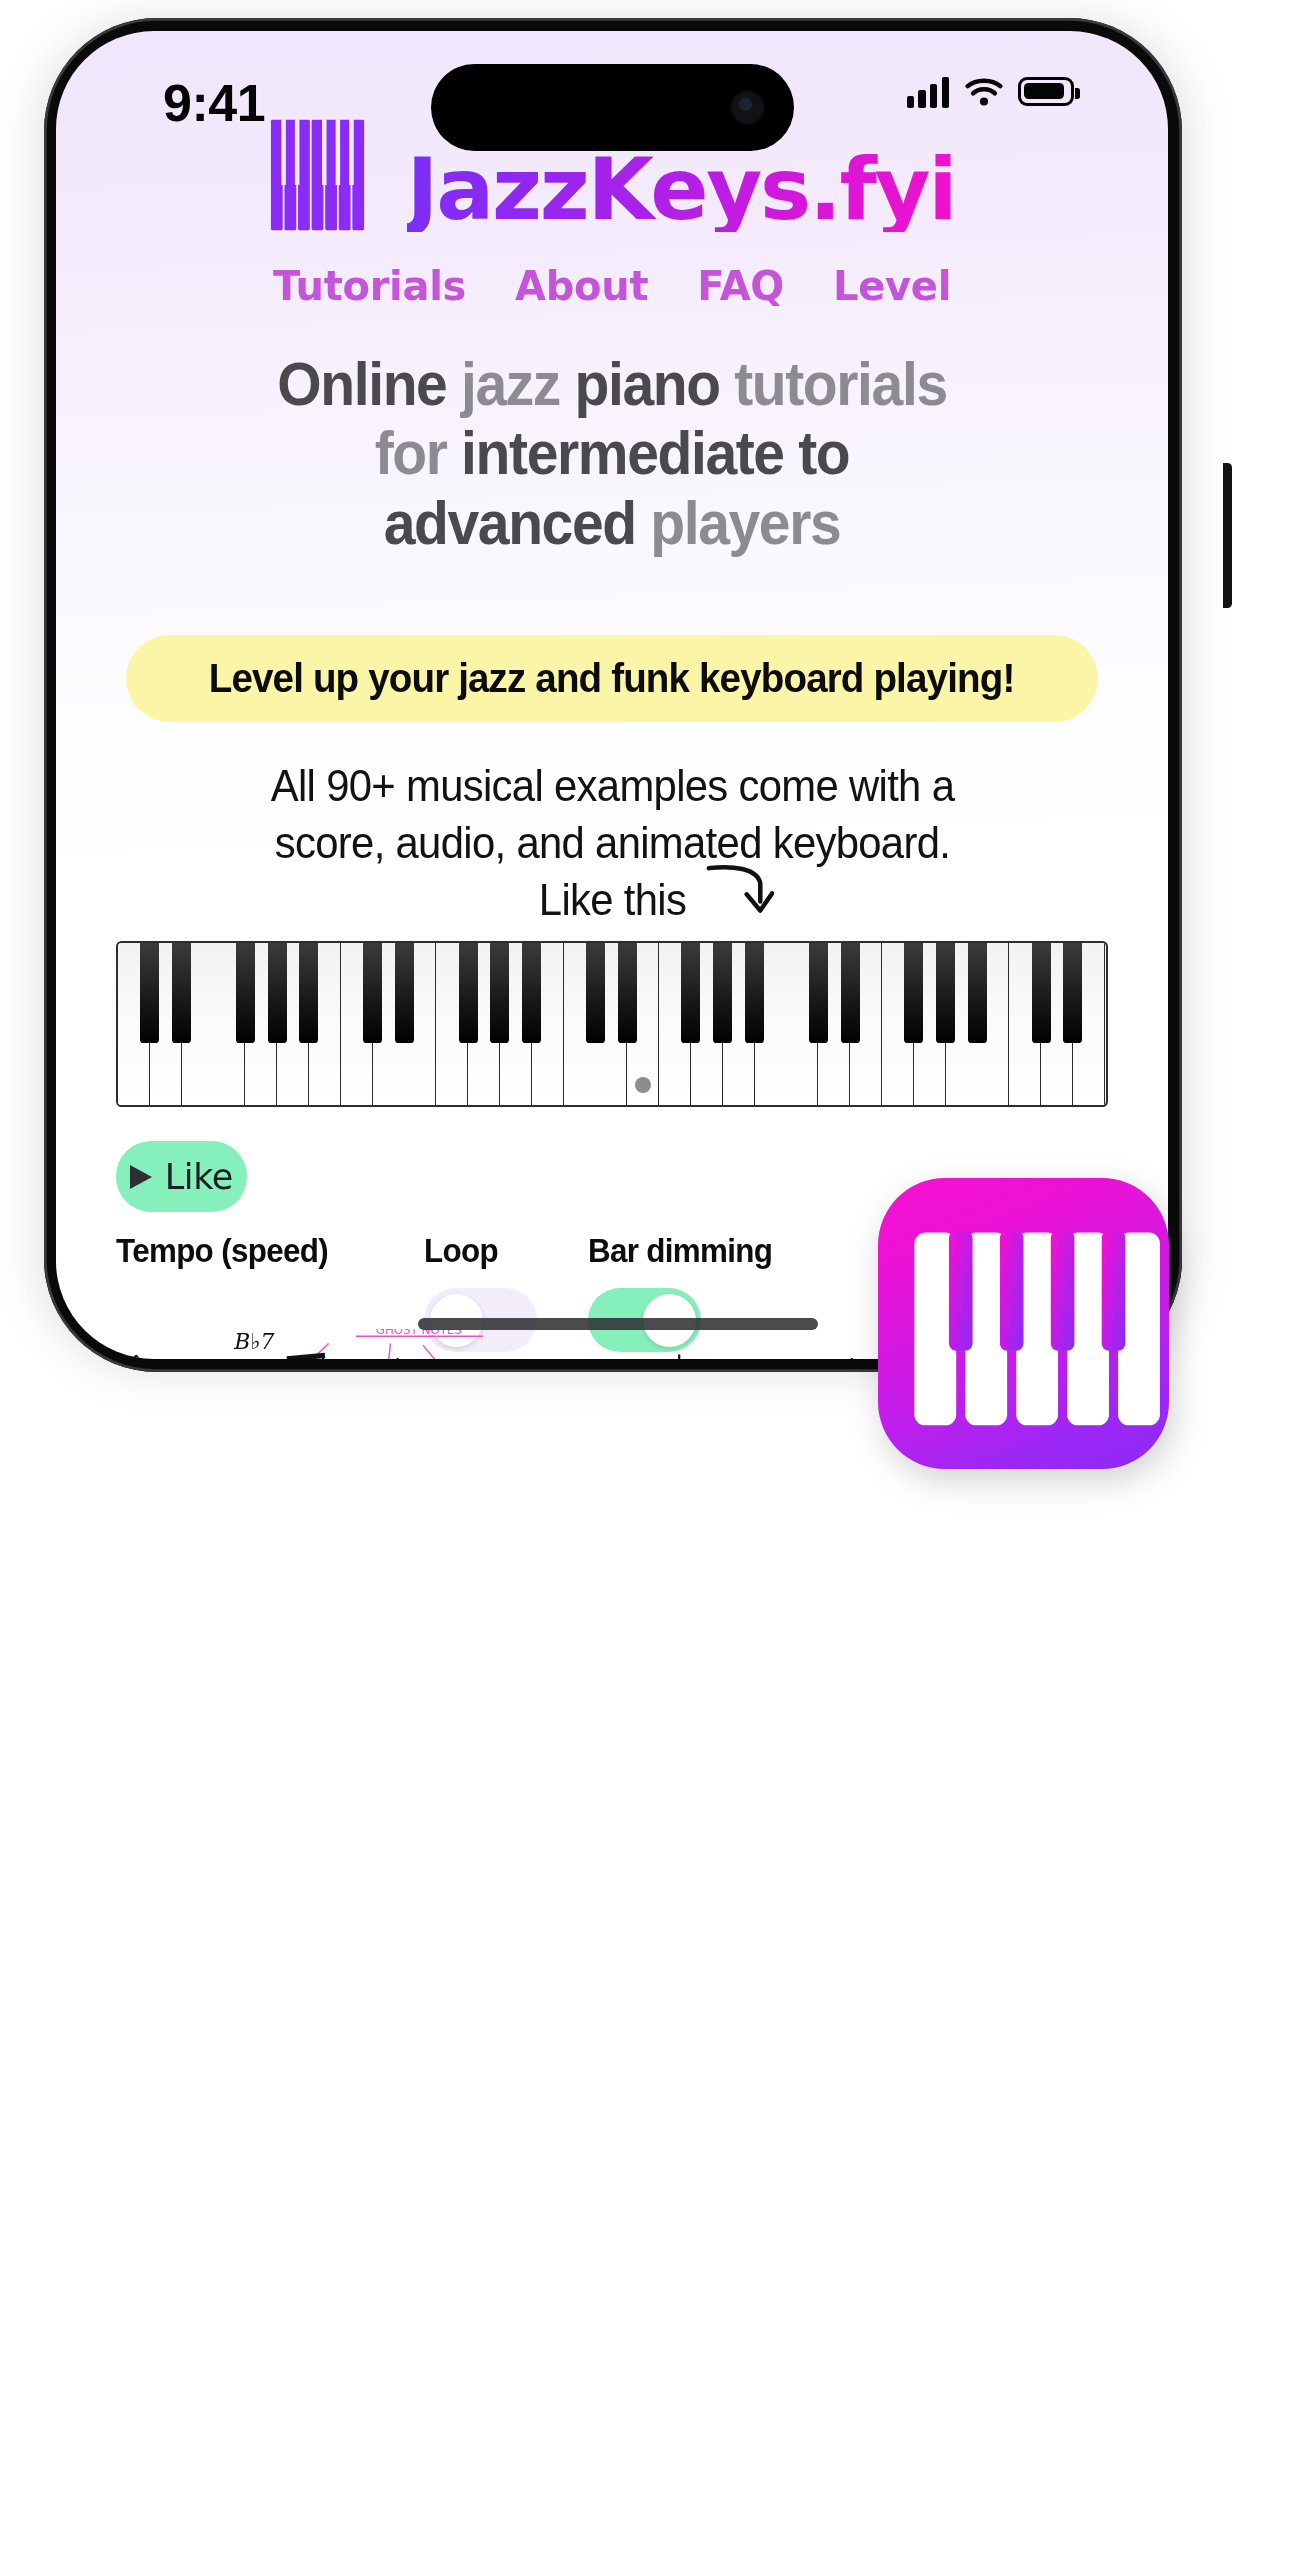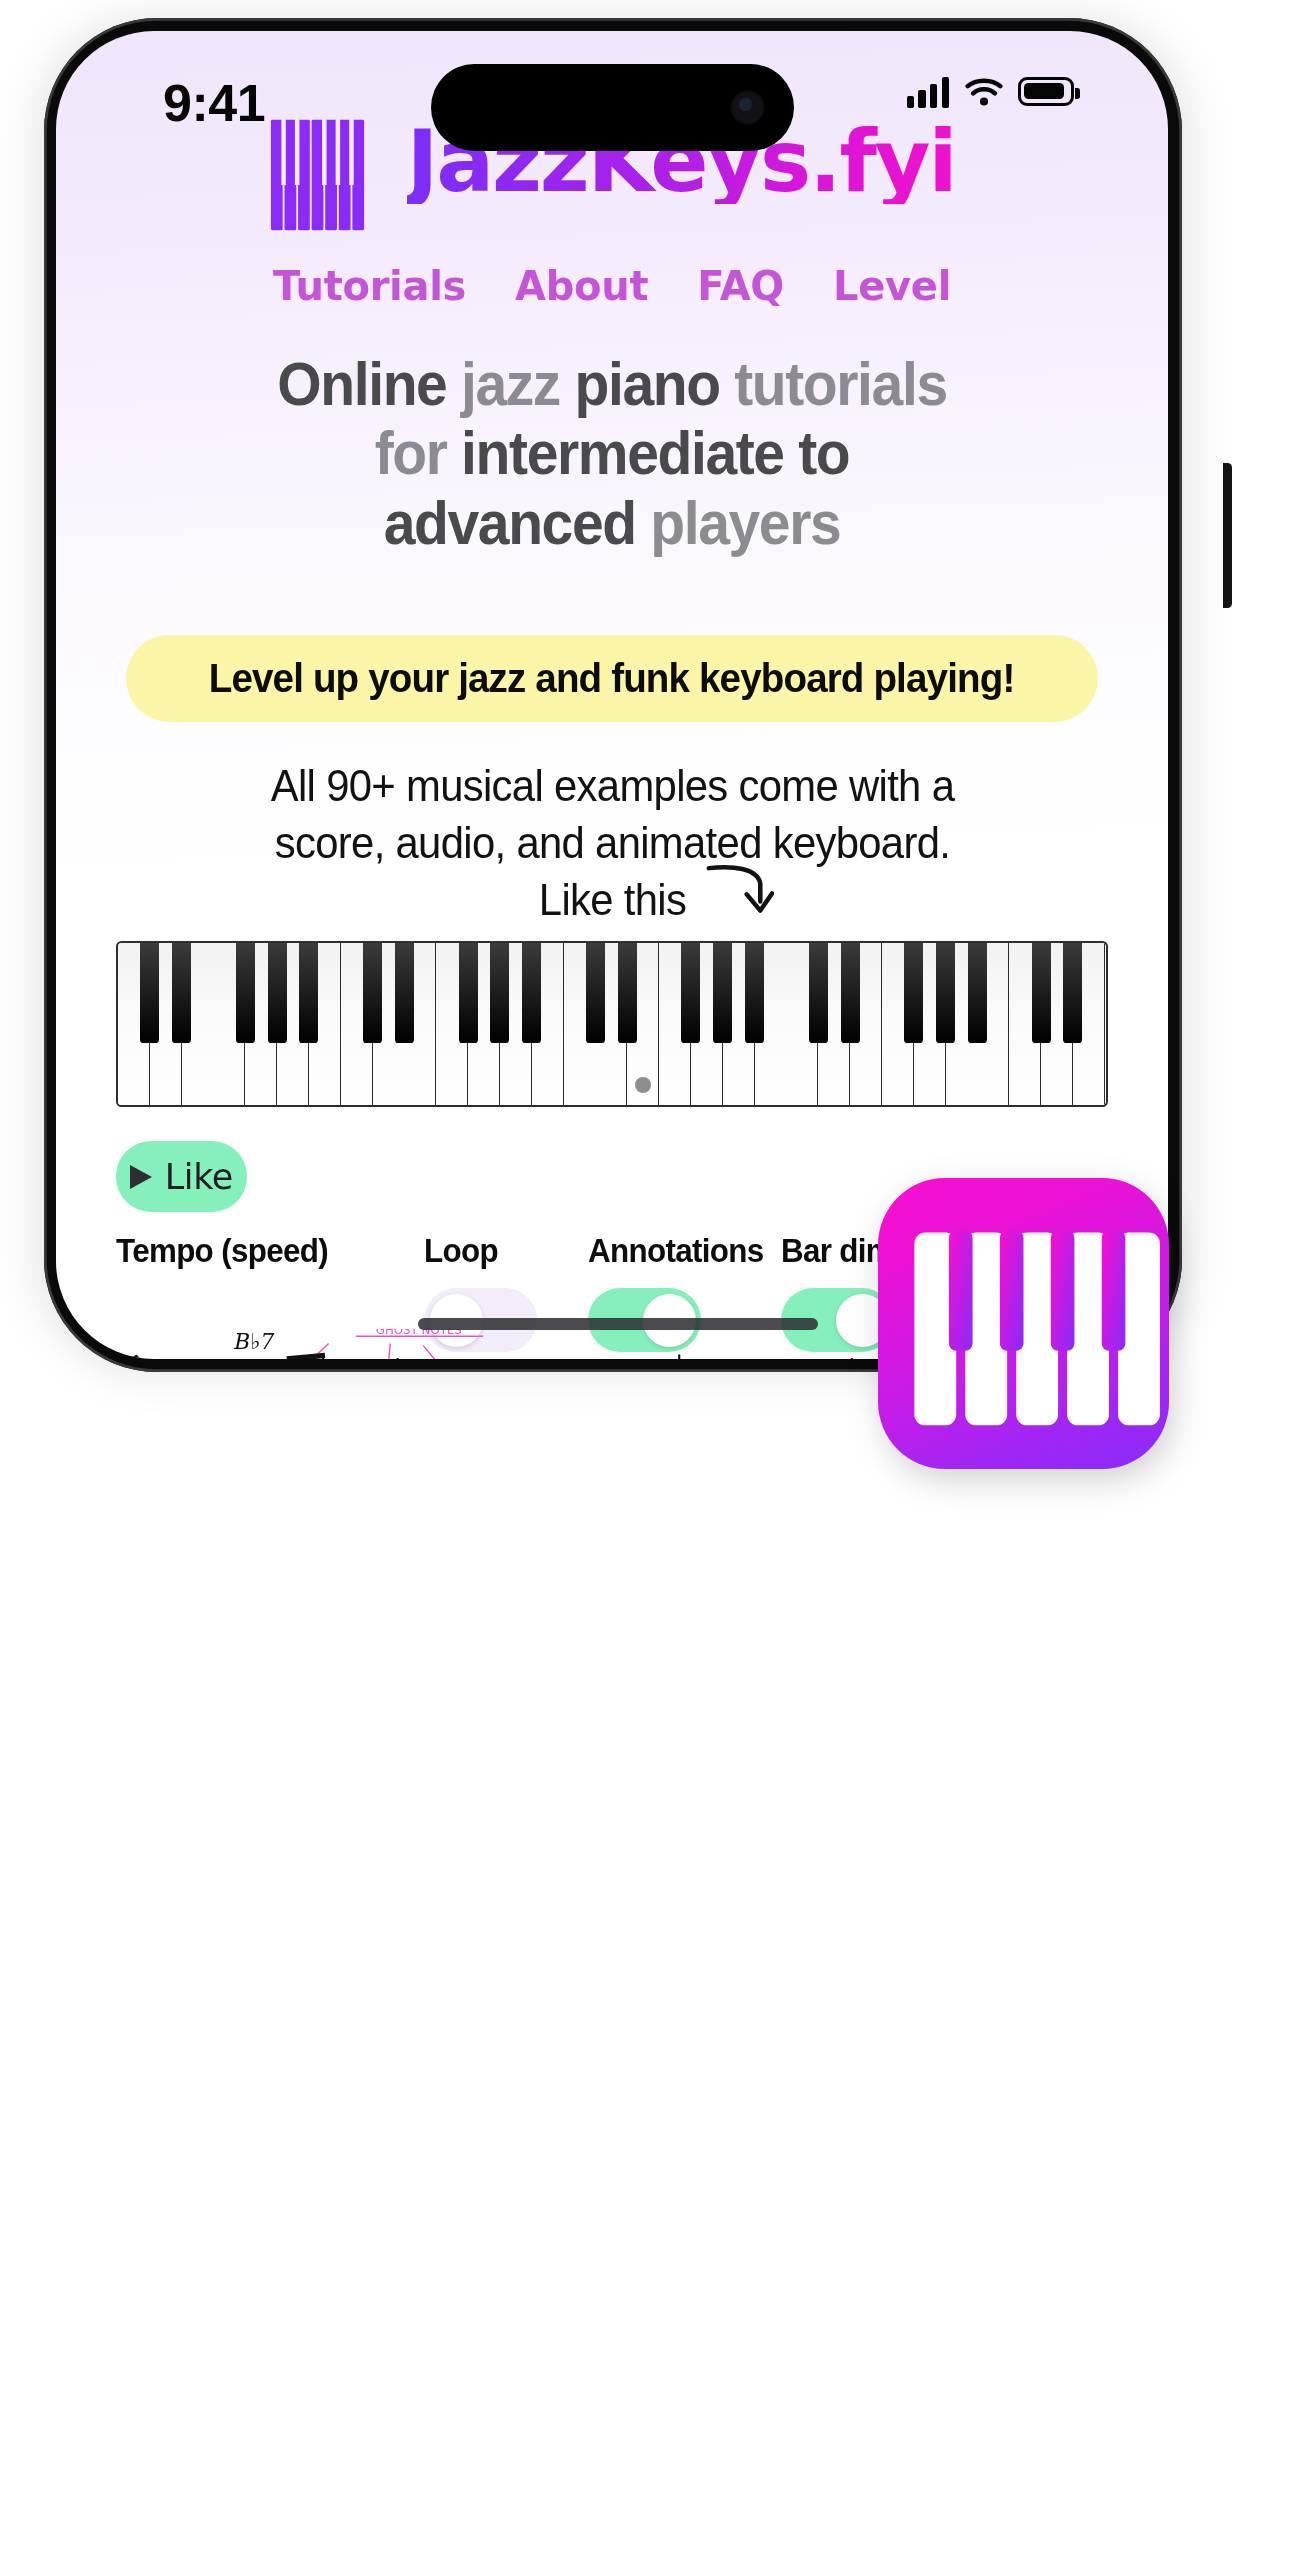--- a/index.html
+++ b/index.html
@@ -156,21 +156,21 @@
     height: 1328px;
   }
 
   
   #brand-row {
     position: absolute;
     top: 87px;
     left: 0;
     width: 1112px;
     display: flex;
-    align-items: flex-start;
+    align-items: flex-end;
     justify-content: center;
     gap: 31px;
   }
   #brand-logo { width: 107px; height: 114px; display: block; }
   #brand-title {
     font-size: 86px;
     font-weight: 800;
     letter-spacing: -2.3px;
     background: linear-gradient(95deg, #7b2ff7 0%, #9127f0 22%, #b31fe6 50%, #d916d8 74%, #f011cd 100%);
     -webkit-background-clip: text;
@@ -587,26 +587,20 @@
           <span class="ctrl-label">Tempo (speed)</span>
         </div>
 
         <div class="ctrl" id="ctrl-loop">
           <span class="ctrl-label">Loop</span>
           <div class="toggle off">
               <span class="knob"></span>
             </div>
         </div>
 
-        <div class="ctrl" id="ctrl-annot">
-          <span class="ctrl-label">Annotations</span>
-          <div class="toggle on">
-              <span class="knob"></span>
-            </div>
-        </div>
 
         <div class="ctrl" id="ctrl-bardim">
           <span class="ctrl-label">Bar dimming</span>
           <div class="toggle on">
               <span class="knob"></span>
             </div>
         </div>
 
       </div>
 

